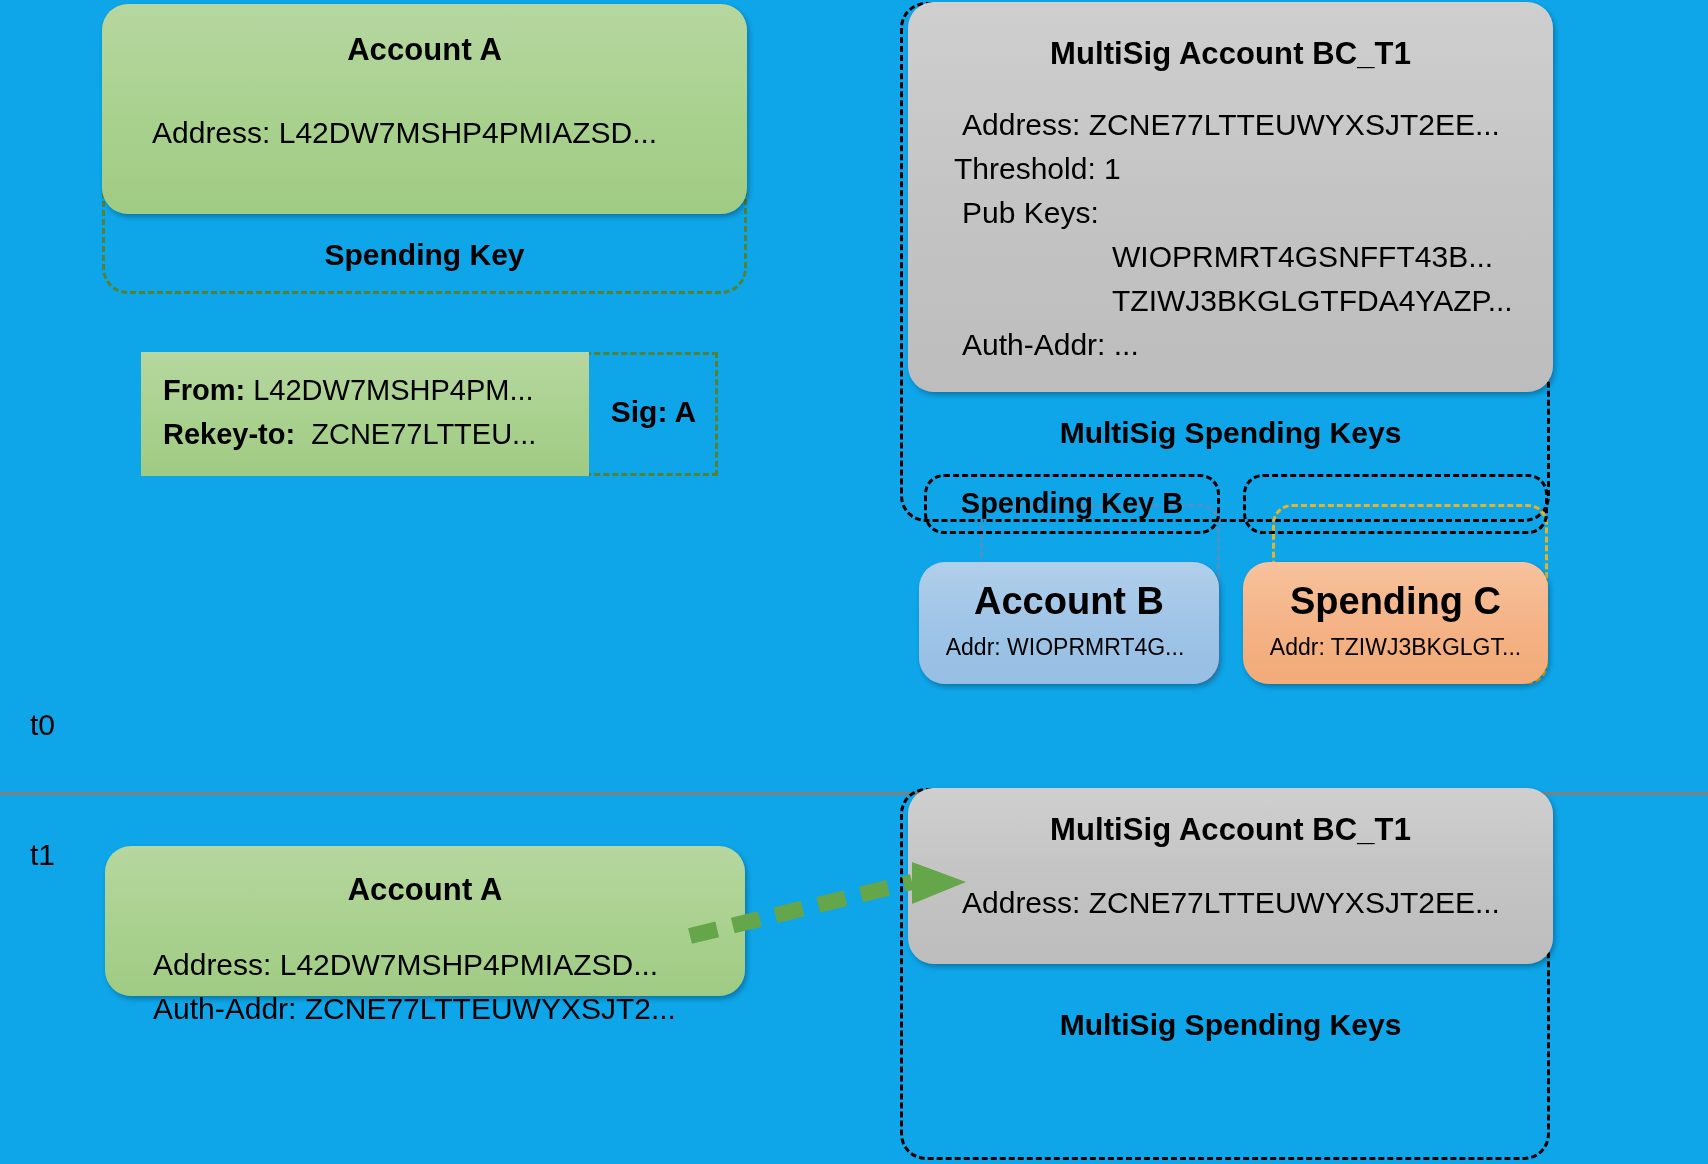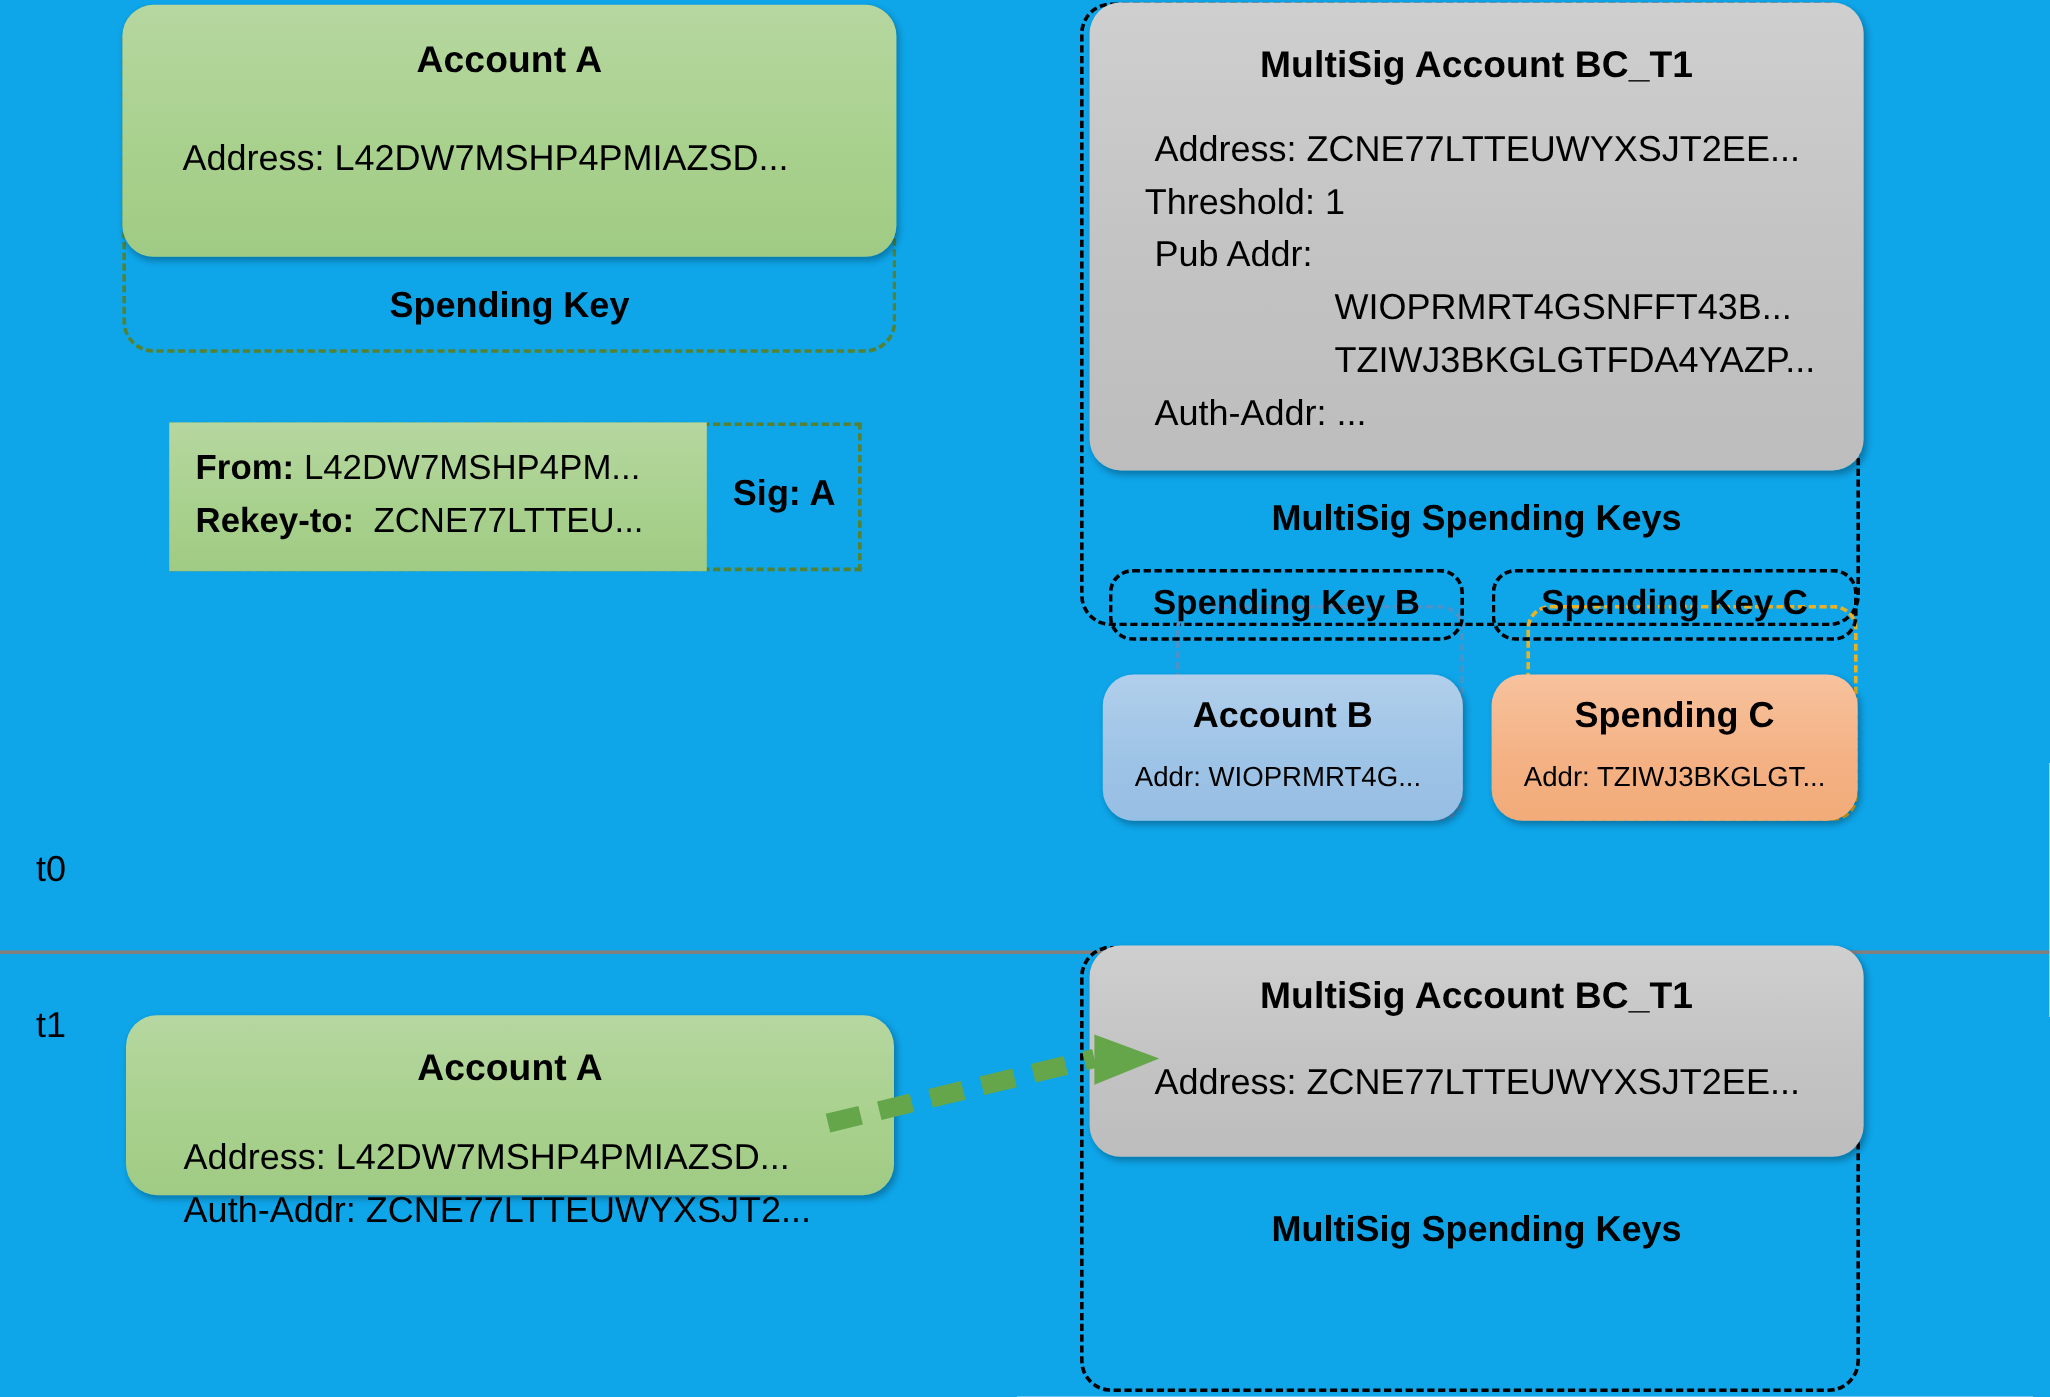--- a/index.html
+++ b/index.html
@@ -86,21 +86,21 @@
   }
   .sk-title {
     font-size: 30px;
     font-weight: bold;
   }
   .sk-small {
     font-size: 29px;
     font-weight: bold;
   }
   .acct-small-title {
-    font-size: 30px;
+    font-size: 38px;
     font-weight: bold;
   }
   .addr-small {
     font-size: 23px;
     font-weight: normal;
     white-space: nowrap;
   }
   .tlabel {
     font-size: 30px;
     font-weight: normal;
@@ -144,37 +144,36 @@
   </div>
 
   <div class="abs center label-bold" style="left:589px; top:395px; width:129px;">Sig: A</div>
 
   <div class="abs dashed-black" style="left:900px; top:2px; width:650px; height:520px;"></div>
 
   <div class="abs card card-gray" style="left:908px; top:2px; width:645px; height:390px;">
     <div class="abs center title" style="left:0; top:34px; width:645px;">MultiSig Account BC_T1</div>
     <div class="abs body-line" style="left:54px; top:106px;">Address: ZCNE77LTTEUWYXSJT2EE...</div>
     <div class="abs body-line" style="left:46px; top:150px;">Threshold: 1</div>
-    <div class="abs body-line" style="left:54px; top:194px;">Pub Addr:</div>
+    <div class="abs body-line" style="left:54px; top:194px;">Pub Keys:</div>
     <div class="abs body-line" style="left:204px; top:238px;">WIOPRMRT4GSNFFT43B...</div>
     <div class="abs body-line" style="left:204px; top:282px;">TZIWJ3BKGLGTFDA4YAZP...</div>
     <div class="abs body-line" style="left:54px; top:326px;">Auth-Addr: ...</div>
   </div>
 
   <div class="abs center sk-title" style="left:908px; top:416px; width:645px;">MultiSig Spending Keys</div>
 
   <div class="abs dashed-blue" style="left:980px; top:504px; width:240px; height:180px; border-radius:20px;"></div>
 
   <div class="abs dashed-yellow" style="left:1272px; top:504px; width:276px; height:180px; border-radius:20px;"></div>
 
   <div class="abs dashed-black" style="left:924px; top:474px; width:296px; height:60px; border-radius:20px;"></div>
   <div class="abs dashed-black" style="left:1243px; top:474px; width:305px; height:60px; border-radius:20px;"></div>
 
   <div class="abs center sk-small" style="left:924px; top:487px; width:296px;">Spending Key B</div>
-  <div class="abs center sk-small" style="left:1243px; top:487px; width:305px;">Spending Key C</div>
 
   <div class="abs card card-blue" style="left:919px; top:562px; width:300px; height:122px;">
     <div class="abs center acct-small-title" style="left:0; top:18px; width:300px;">Account B</div>
     <div class="abs center addr-small" style="left:0; top:72px; width:292px;">Addr: WIOPRMRT4G...</div>
   </div>
 
   <div class="abs card card-orange" style="left:1243px; top:562px; width:305px; height:122px;">
     <div class="abs center acct-small-title" style="left:0; top:18px; width:305px;">Spending C</div>
     <div class="abs center addr-small" style="left:0; top:72px; width:305px;">Addr: TZIWJ3BKGLGT...</div>
   </div>

